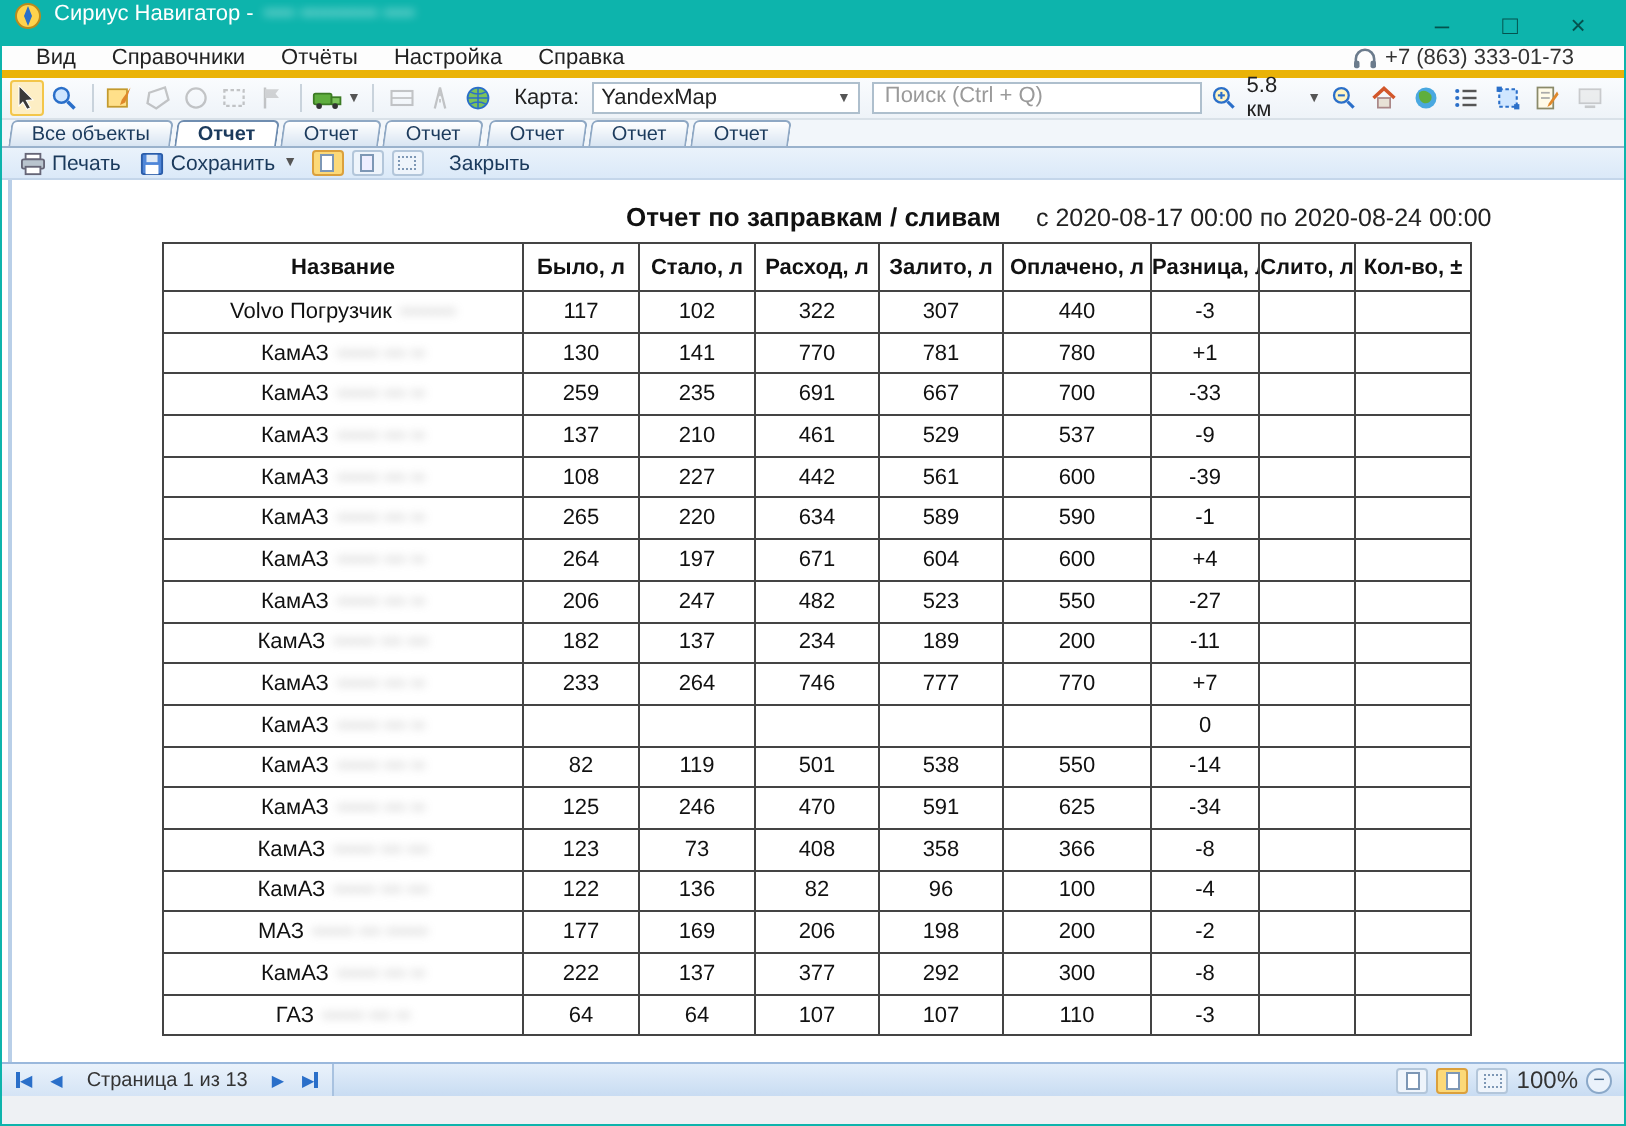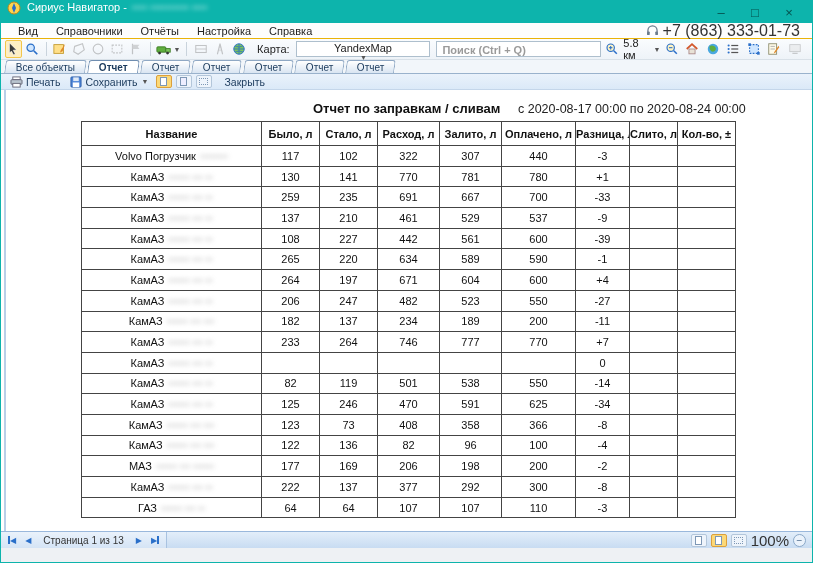--- a/index.html
+++ b/index.html
@@ -8,34 +8,34 @@
 
   
   .titlebar { position:absolute; top:0; left:0; right:0; height:36px; background:#0db4ac; display:flex; padding:0 6px; color:#fff; font-size:11px; }
   .app-icon { width:14px; height:14px; margin-right:6px; display:inline-block; }
   .title-text { white-space:nowrap; }
   .title-redacted { filter:blur(2.5px); opacity:.75; margin-left:5px; color:#d7f3f1; }
   .win-controls { margin-left:auto; display:flex; }
   .win-btn { width:34px; height:22px; display:flex; align-items:center; justify-content:center; color:#04524e; font-size:13px; cursor:default; }
 
   
-  .menubar { position:absolute; top:22px; left:0; right:0; height:16px; background:#fdfdfd; border-bottom:1px solid #eab308; display:flex; align-items:center; font-size:11px; color:#222; padding-left:8px; }
+  .menubar { position:absolute; top:22px; left:0; right:0; height:16px; background:#fdfdfd; border-bottom:4px solid #eab308; display:flex; align-items:center; font-size:11px; color:#222; padding-left:8px; }
   .menu-item { padding:0 9px; }
-  .phone-area { margin-left:auto; display:flex; align-items:center; gap:4px; padding-right:12px; font-size:16px; color:#333; }
+  .phone-area { margin-left:auto; display:flex; align-items:center; gap:4px; padding-right:25px; font-size:11px; color:#333; }
 
   
   .toolbar { position:absolute; top:38px; left:0; right:0; height:21px; background:linear-gradient(#fafcfe,#eef3f8); border-bottom:1px solid #d9e1e8; display:flex; align-items:center; padding:0 4px; gap:2px; font-size:11px; }
   .tbtn { width:20px; height:18px; display:flex; align-items:center; justify-content:center; border:1px solid transparent; border-radius:2px; }
   .tbtn.active { border-color:#f3c64a; background:#fdeec4; }
   .tbtn.disabled { opacity:.4; }
   .tsep { width:1px; height:14px; background:#c9d3dc; margin:0 3px; }
   .caret { font-size:7px; color:#555; margin-left:1px; }
   .map-label { margin:0 4px 0 8px; color:#222; }
-  .map-select { width:160px; height:16px; background:#fff; border:1px solid #aebfcd; display:flex; align-items:center; justify-content:space-between; padding:0 4px; font-size:11px; color:#222;flex-direction:column; }
-  .search-box { width:195px; height:16px; background:#fff; border:1px solid #aebfcd; display:flex; align-items:flex-end; padding:0 5px; color:#9a9a9a; font-size:11px; margin-left:4px;font-weight:bold; }
+  .map-select { width:160px; height:16px; background:#fff; border:1px solid #aebfcd; display:flex; align-items:center; justify-content:space-between; padding:0 4px; font-size:11px; color:#222; }
+  .search-box { width:195px; height:16px; background:#fff; border:1px solid #aebfcd; display:flex; align-items:flex-start; padding:0 5px; color:#9a9a9a; font-size:11px; margin-left:4px; }
   .scale-group { display:flex; align-items:center; gap:2px; margin-left:0; color:#222; }
   .right-tools { margin-left:auto; display:flex; align-items:center; gap:2px; padding-right:4px; }
 
   
   .tabstrip { position:absolute; top:59px; left:0; right:0; height:14px; background:#f2f6fa; border-bottom:1px solid #9ab2cc; display:flex; align-items:flex-end; padding-left:4px; }
   .tab { height:13px; border:1px solid #8fa8c4; border-bottom:none; border-radius:3px 3px 0 0; background:linear-gradient(#ffffff,#d9e5f2); padding:0 10px; font-size:10px; color:#1b3a5c; display:flex; align-items:center; margin-right:2px; transform:skewX(-8deg); }
   .tab > span { transform:skewX(8deg); }
   .tab.active { background:#fff; font-weight:bold; border-color:#6f8db0; }
 
   
@@ -67,21 +67,21 @@
   table.report col:nth-child(9) { width:58px; }
   .redacted { filter:blur(2.5px); opacity:.5; color:#8a8a8a; font-size:10px; margin-left:4px; }
 
   
   .statusbar { position:absolute; top:530px; left:0; right:0; height:17px; background:linear-gradient(#e3eefa,#c8dcf2); border-top:1px solid #9ab8dc; display:flex; align-items:center; font-size:10px; color:#1b3a5c; }
   .pager { display:flex; align-items:center; height:17px; padding:0 4px; border-right:1px solid #a8c2e0; gap:3px; background:linear-gradient(#eaf2fb,#d3e3f5); }
   .pg-btn { color:#2a6fc9; font-size:8px; padding:0 3px; display:flex; align-items:center; }
   .pg-btn .bar { width:2px; height:8px; background:#2a6fc9; }
   .pager-text { padding:0 6px; color:#333; }
   .status-right { margin-left:auto; display:flex; align-items:center; gap:4px; padding-right:6px; }
-  .zoom-pct { font-size:15px; color:#333; }
+  .zoom-pct { font-size:12px; color:#333; }
   .zoom-minus { width:13px; height:13px; border:1px solid #8aa8c8; border-radius:50%; display:flex; align-items:center; justify-content:center; color:#4a6a8c; font-size:10px; background:#eaf2fb; }
 
   .bottomstrip { position:absolute; top:547px; left:0; right:0; height:16px; background:#eef1f4; }
 
   svg { display:block; }
 </style>
 </head>
 <body>
 
 <div class="window">

